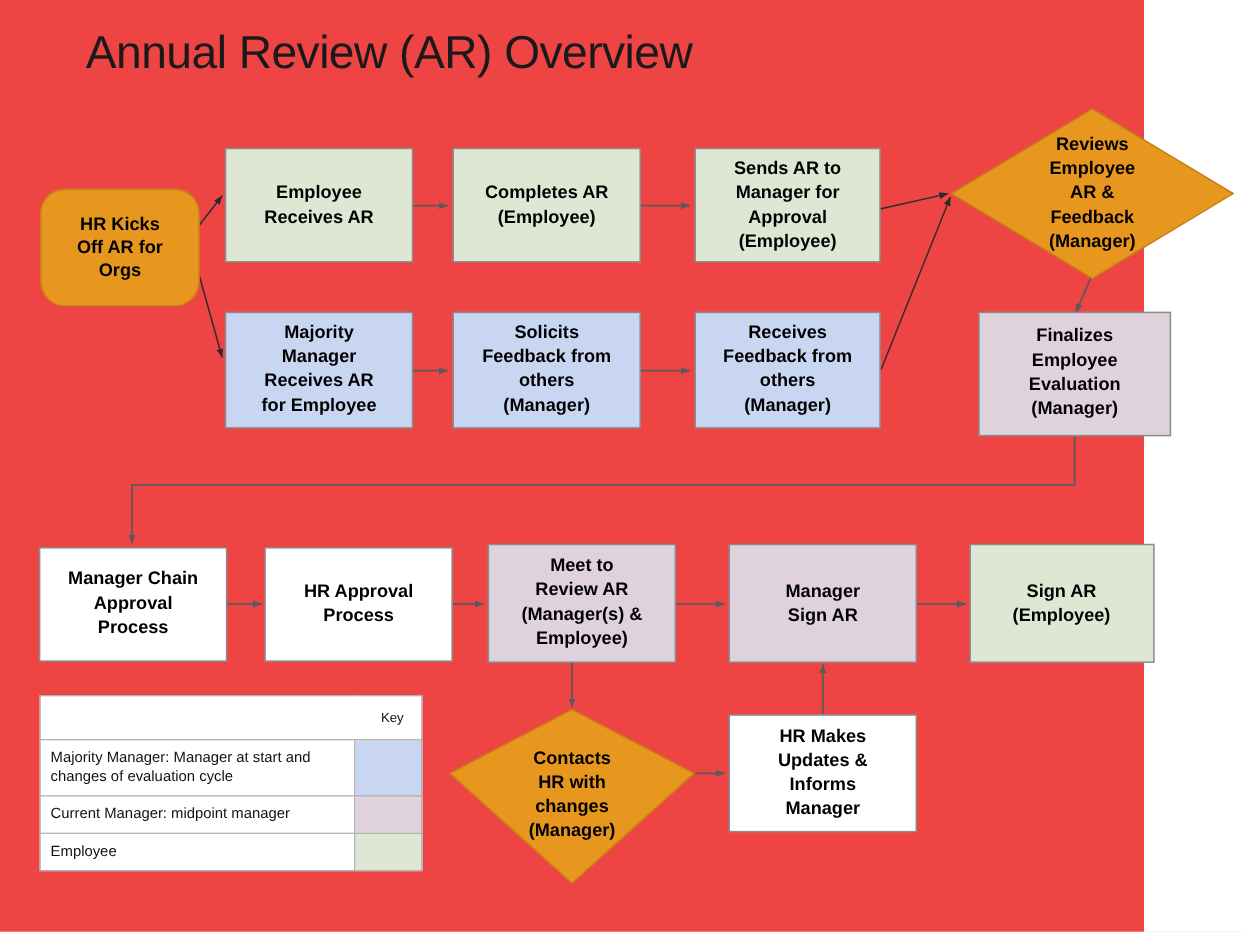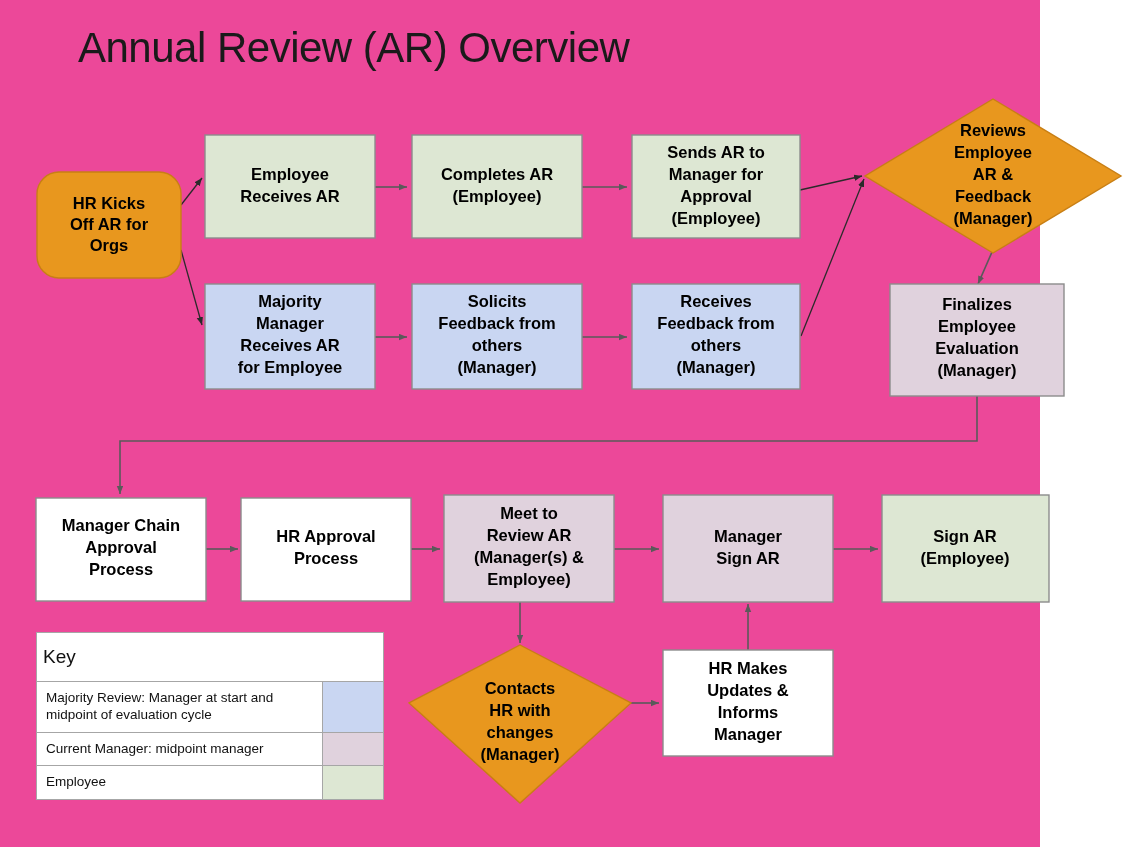--- a/index.html
+++ b/index.html
@@ -12,21 +12,21 @@
     width: 1130px;
     height: 847px;
     overflow: hidden;
     font-family: "Liberation Sans", sans-serif;
     color: #000000;
   }
   #canvas {
     position: relative;
     width: 1040px;
     height: 847px;
-    background: #ec4899;
+    background: #ef4444;
   }
   #page-title {
     position: absolute;
     left: 78px;
     top: 24px;
     font-size: 42px;
     font-weight: 400;
     letter-spacing: -0.5px;
     color: #1a1a1a;
     white-space: nowrap;
@@ -79,23 +79,23 @@
   }
   #key-table td {
     border: 1px solid #a6a6a6;
     padding: 8px 9px;
     vertical-align: middle;
     line-height: 1.25;
     color: #111111;
   }
   #key-table td.swatch { width: 60px; padding: 0; }
   #key-table tr.head td {
-    text-align: left;
-    padding: 12px 6px;
-    font-size: 19px;
+    text-align: right;
+    padding: 12px 16px;
+    font-size: 12px;
   }
   .sw-blue  { background: #c9d6f2; }
   .sw-pink  { background: #e0d2dd; }
   .sw-green { background: #dde7d3; }
 </style>
 </head>
 <body>
 
 <div id="canvas">
 
@@ -254,21 +254,21 @@
       <text class="node-label" x="748" y="736">Manager</text>
     </g>
   </svg>
 
   <table id="key-table">
     <tbody>
       <tr class="head">
         <td colspan="2">Key</td>
       </tr>
       <tr>
-        <td>Majority Review: Manager at start and midpoint of evaluation cycle</td>
+        <td>Majority Manager: Manager at start and changes of evaluation cycle</td>
         <td class="swatch sw-blue"></td>
       </tr>
       <tr>
         <td>Current Manager: midpoint manager</td>
         <td class="swatch sw-pink"></td>
       </tr>
       <tr>
         <td>Employee</td>
         <td class="swatch sw-green"></td>
       </tr>

